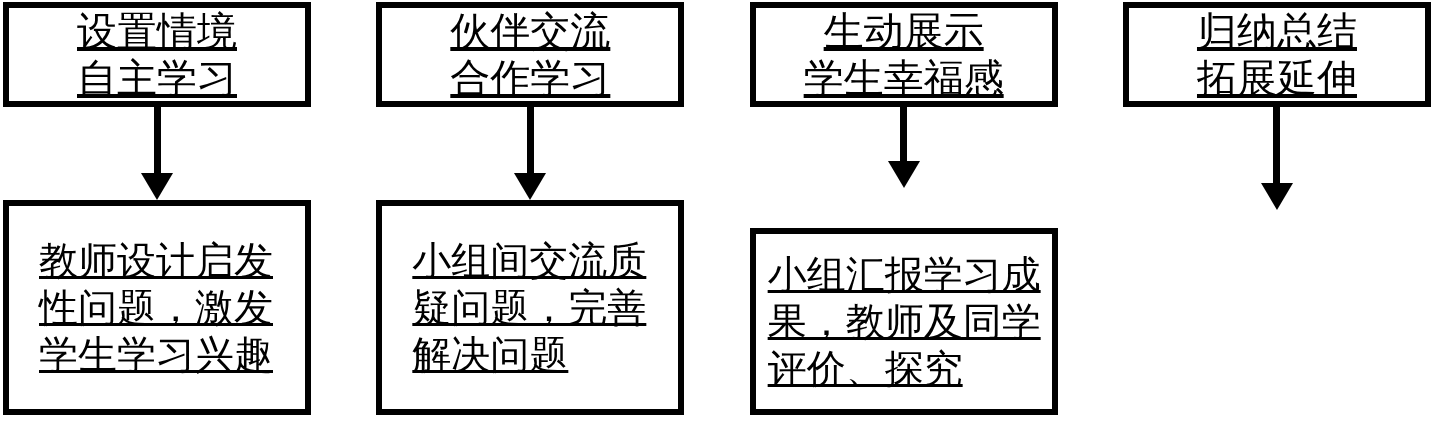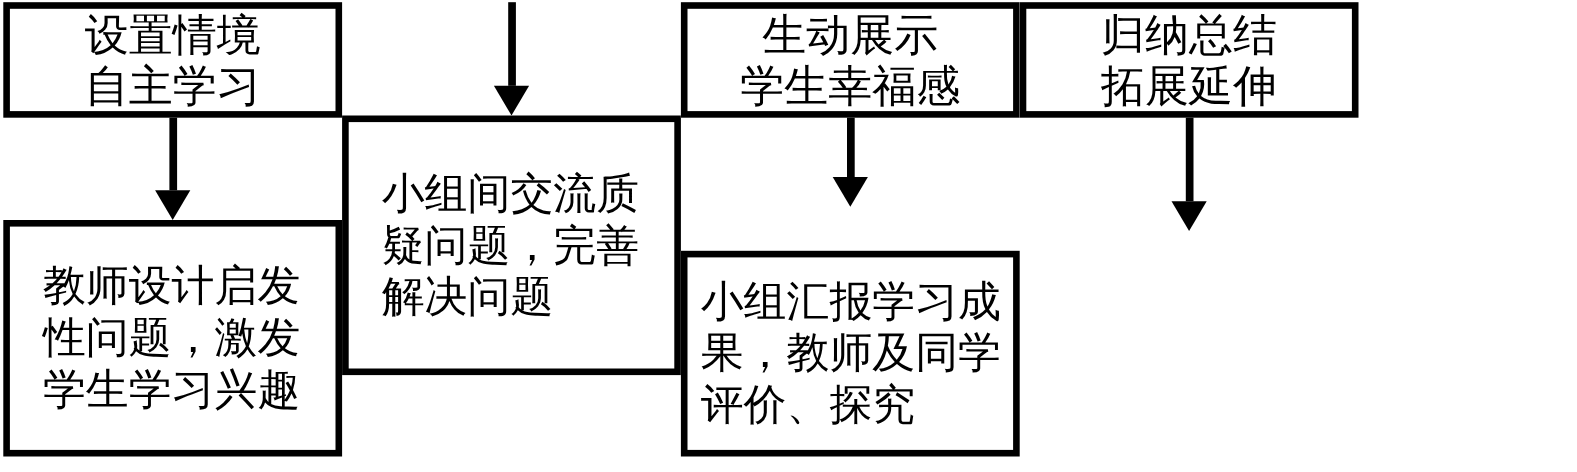--- a/index.html
+++ b/index.html
@@ -7,21 +7,23 @@
     margin: 0;
     padding: 0;
     background: #ffffff;
     font-family: "Liberation Serif", "DejaVu Serif", serif;
   }
   .canvas {
     width: 1434px;
     height: 429px;
     padding: 2px 3px 14px 3px;
     display: flex;
+    justify-content: space-between;
     background: #ffffff;
+    text-decoration: underline;
   }
   .column {
     width: 308px;
     display: flex;
     flex-direction: column;
   }
   .stage-box {
     height: 105px;
     border: 6px solid #000000;
     display: flex;
@@ -85,20 +87,24 @@
       <div class="arrow-head"></div>
     </div>
     <div class="detail-box">
       <span>教师设计启发
 性问题，激发
 学生学习兴趣</span>
     </div>
   </div>
 
   <div class="column">
+    <div class="stage-box">
+      <span>伙伴交流
+合作学习</span>
+    </div>
     <div class="arrow">
       <div class="arrow-stem"></div>
       <div class="arrow-head"></div>
     </div>
     <div class="detail-box">
       <span>小组间交流质
 疑问题，完善
 解决问题</span>
     </div>
   </div>

